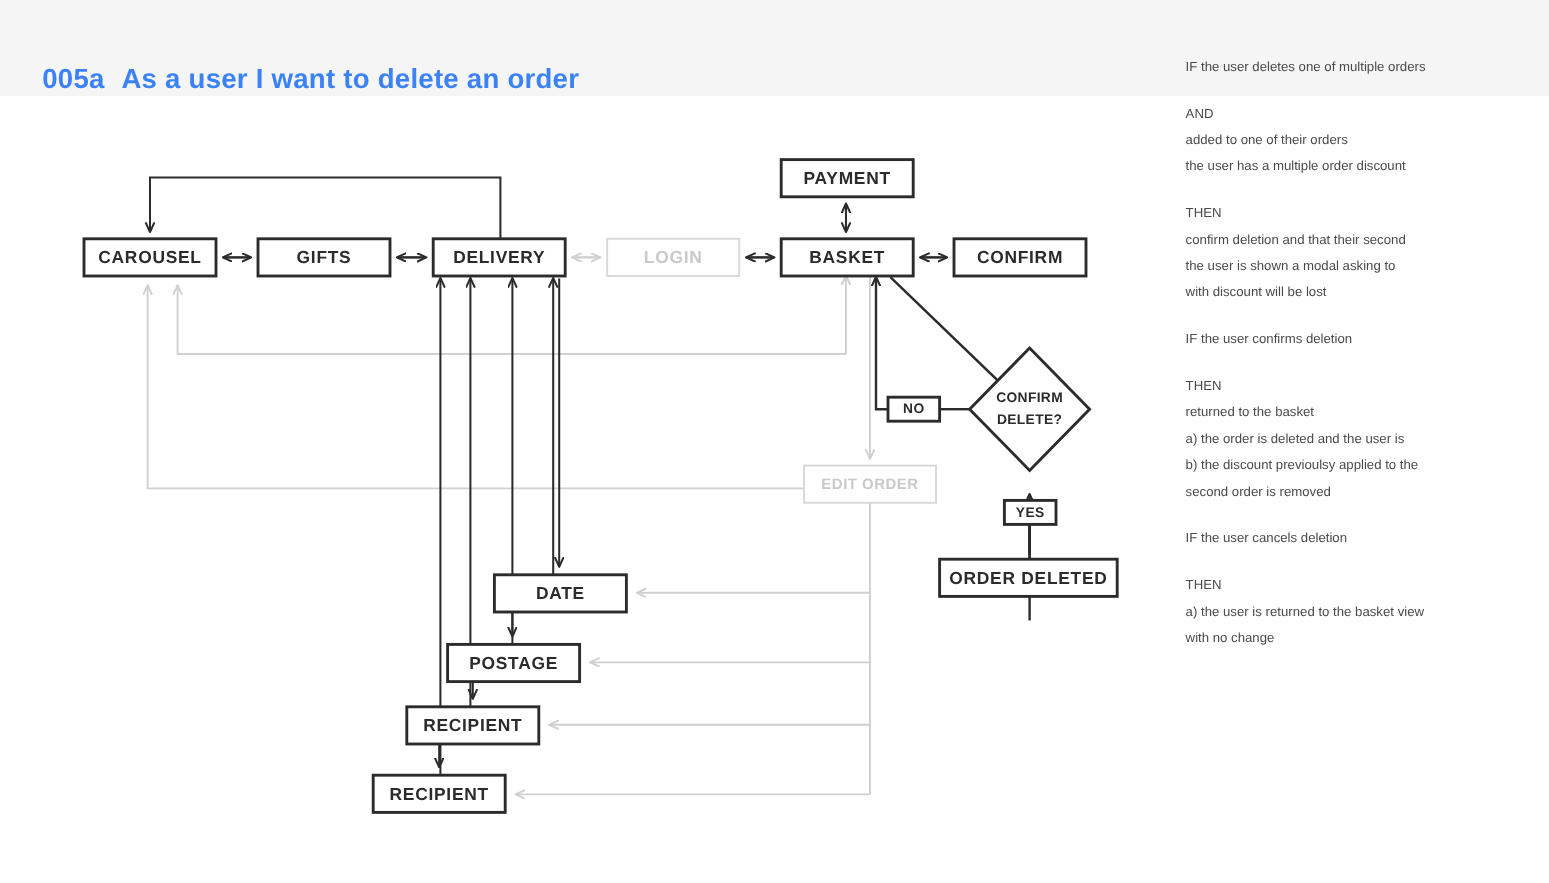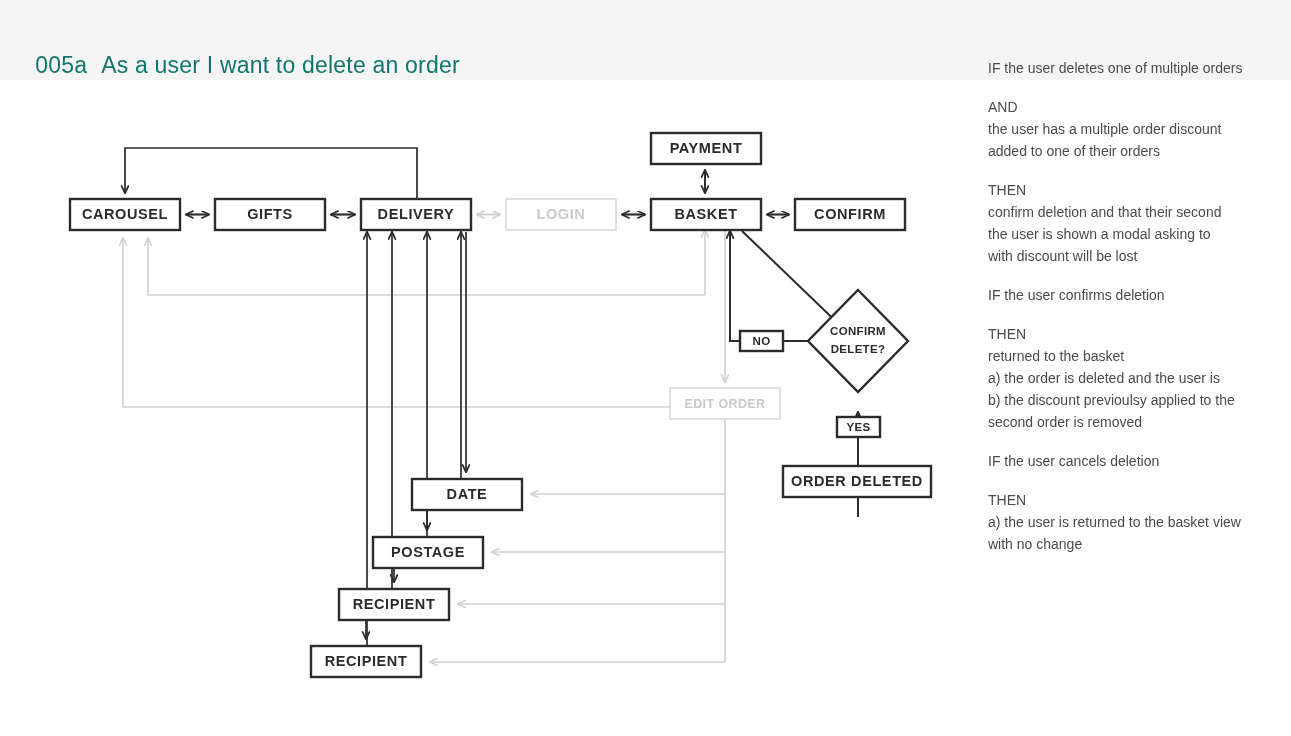--- a/index.html
+++ b/index.html
@@ -11,44 +11,44 @@
     color:#3a3a3a;
     overflow:hidden;
     position:relative;
   }
   #header-bar{
     position:absolute;left:0;top:0;width:1291px;height:80px;
     background:#f5f5f5;
   }
   #page-title{
     position:absolute;left:22px;top:25px;
-    font-size:23px;font-weight:400;letter-spacing:.2px;
-    color:#0f766e;white-space:pre;
+    font-size:23px;font-weight:700;letter-spacing:.2px;
+    color:#3b82f6;white-space:pre;
   }
   #title-id{margin-right:14px;}
   #canvas{
     position:absolute;left:0;top:80px;width:1111px;height:656px;
   }
   svg#flow{position:absolute;left:0;top:0;width:1291px;height:656px;}
   .node-label{
     font-family:"Liberation Sans", sans-serif;
     font-size:14.5px;font-weight:700;letter-spacing:.6px;
     fill:#2b2b2b;text-anchor:middle;dominant-baseline:middle;
   }
   .node-label.small{font-size:12.5px;letter-spacing:.4px;}
   .node-label.tiny{font-size:11.5px;letter-spacing:.3px;}
   .node-label.muted{fill:#c9c9c9;}
   .box{fill:#ffffff;stroke:#2b2b2b;stroke-width:2.4;}
   .box.muted{stroke:#d8d8d8;stroke-width:1.6;}
   .edge{stroke:#2b2b2b;stroke-width:1.7;fill:none;}
   .edge.thick{stroke-width:2;}
   .edge.muted{stroke:#d0d0d0;stroke-width:1.6;}
   #notes{
-    position:absolute;left:988px;top:57px;width:270px;
-    font-size:14px;line-height:22px;font-weight:300;
+    position:absolute;left:988px;top:45px;width:270px;
+    font-size:11px;line-height:22px;font-weight:300;
     color:#4a4a4a;
   }
   #notes .blk{margin-bottom:17px;}
   #notes .ln{white-space:pre-wrap;}
 </style>
 </head>
 <body>
 
 <div id="header-bar"></div>
 <div id="page-title">
@@ -210,22 +210,22 @@
     </g>
   </svg>
 </div>
 
 <div id="notes">
     <div class="blk">
       <div class="ln">IF the user deletes one of multiple orders</div>
     </div>
     <div class="blk">
       <div class="ln">AND</div>
+      <div class="ln">added to one of their orders</div>
       <div class="ln">the user has a multiple order discount</div>
-      <div class="ln">added to one of their orders</div>
     </div>
     <div class="blk">
       <div class="ln">THEN</div>
       <div class="ln">confirm deletion and that their second</div>
       <div class="ln">the user is shown a modal asking to</div>
       <div class="ln">with discount will be lost</div>
     </div>
     <div class="blk">
       <div class="ln">IF the user confirms deletion</div>
     </div>

